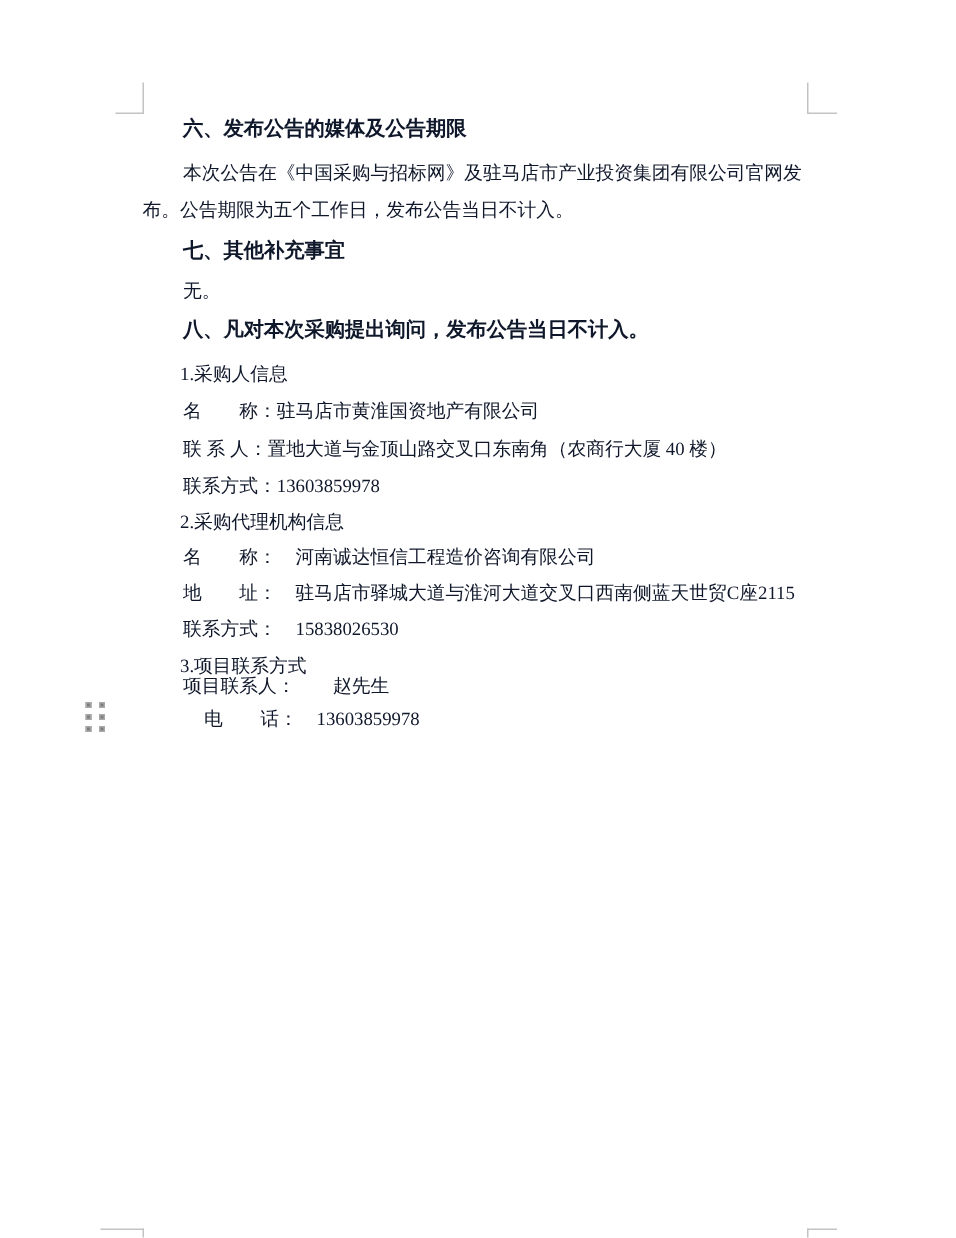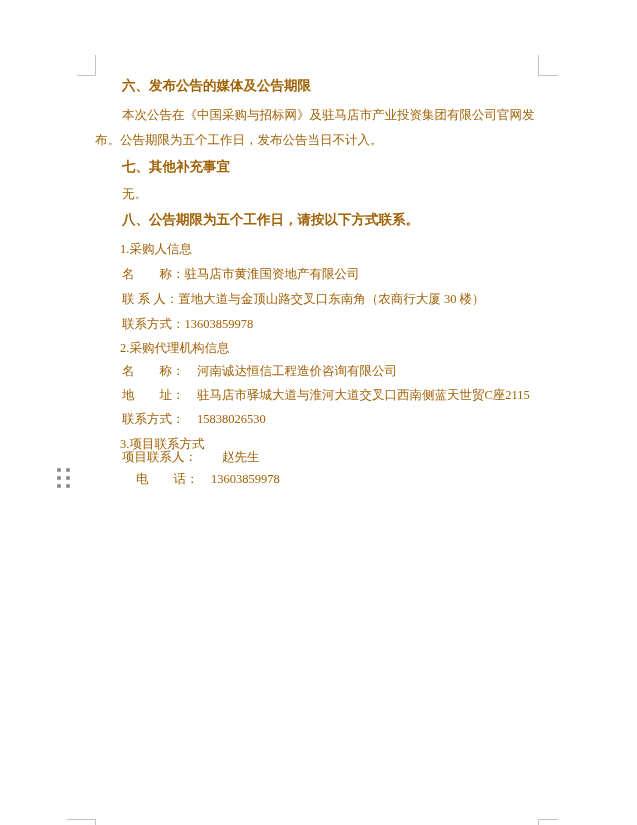--- a/index.html
+++ b/index.html
@@ -1,20 +1,20 @@
 <!DOCTYPE html>
 <html><head>
 <meta charset="utf-8">
 <style>
   html,body{margin:0;padding:0;}
   body{
     width:637px;height:825px;background:#ffffff;overflow:hidden;
     font-family:"Liberation Serif","DejaVu Serif",serif;
   }
-  .page{position:relative;width:637px;height:666px;background:#ffffff;color:#a16207;}
+  .page{position:relative;width:637px;height:666px;background:#ffffff;color:#0f172a;}
   .line{position:absolute;white-space:pre;font-size:12.5px;line-height:14px;letter-spacing:0;}
   .bold{font-weight:bold;font-size:13.5px;}
   .u{text-underline-offset:3px;text-decoration-thickness:1px;}
   .mark{position:absolute;border:0 solid #c3c3c3;}
   .mark-tl{left:77px;top:55px;width:18px;height:20px;border-right-width:1px;border-bottom-width:1px;}
   .mark-tr{left:538px;top:55px;width:19px;height:20px;border-left-width:1px;border-bottom-width:1px;}
   .mark-bl{left:67px;top:819px;width:28px;height:6px;border-right-width:1px;border-top-width:1px;}
   .mark-br{left:538px;top:819px;width:19px;height:6px;border-left-width:1px;border-top-width:1px;}
   .drag-handle{
     position:absolute;left:57px;top:468px;
@@ -40,25 +40,25 @@
       <i></i>
       <i></i>
       <i></i>
   </div>
 
   <div class="line bold" style="left:122px;top:79px">六、发布公告的媒体及公告期限</div>
   <div class="line" style="left:95px;top:133px">布。公告期限为五个工作日，发布公告当日不计入。</div>
   <div class="line" style="left:122px;top:108px">本次公告在《中国采购与招标网》及驻马店市产业投资集团有限公司官网发</div>
   <div class="line bold" style="left:122px;top:160px">七、其他补充事宜</div>
   <div class="line" style="left:122px;top:187px">无。</div>
-  <div class="line bold" style="left:122px;top:213px">八、公告期限为五个工作日，请按以下方式联系。</div>
+  <div class="line bold" style="left:122px;top:213px">八、凡对本次采购提出询问，发布公告当日不计入。</div>
 
   <div class="line" style="left:120px;top:242px">1.采购人信息</div>
   <div class="line" style="left:122px;top:267px"><span>名　　称：</span><span class="u">驻马店市黄淮国资地产有限公司</span></div>
-  <div class="line" style="left:122px;top:292px"><span>联 系 人：</span><span class="u">置地大道与金顶山路交叉口东南角（农商行大厦 30 楼）</span></div>
+  <div class="line" style="left:122px;top:292px"><span>联 系 人：</span><span class="u">置地大道与金顶山路交叉口东南角（农商行大厦 40 楼）</span></div>
   <div class="line" style="left:122px;top:317px"><span>联系方式：</span><span class="u">13603859978　</span></div>
 
   <div class="line" style="left:120px;top:341px">2.采购代理机构信息</div>
   <div class="line" style="left:122px;top:364px"><span>名　　称：</span><span class="u">　河南诚达恒信工程造价咨询有限公司　</span></div>
   <div class="line" style="left:122px;top:388px"><span>地　　址：</span><span class="u">　驻马店市驿城大道与淮河大道交叉口西南侧蓝天世贸C座2115</span></div>
   <div class="line" style="left:122px;top:412px"><span>联系方式：</span><span class="u">　15838026530　</span></div>
 
   <div class="line" style="left:120px;top:437px">3.项目联系方式</div>
   <div class="line" style="left:122px;top:450px"><span>项目联系人：</span><span class="u">　　赵先生　　</span></div>
   <div class="line" style="left:136px;top:472px"><span>电　　话：</span><span class="u">　13603859978　</span></div>

